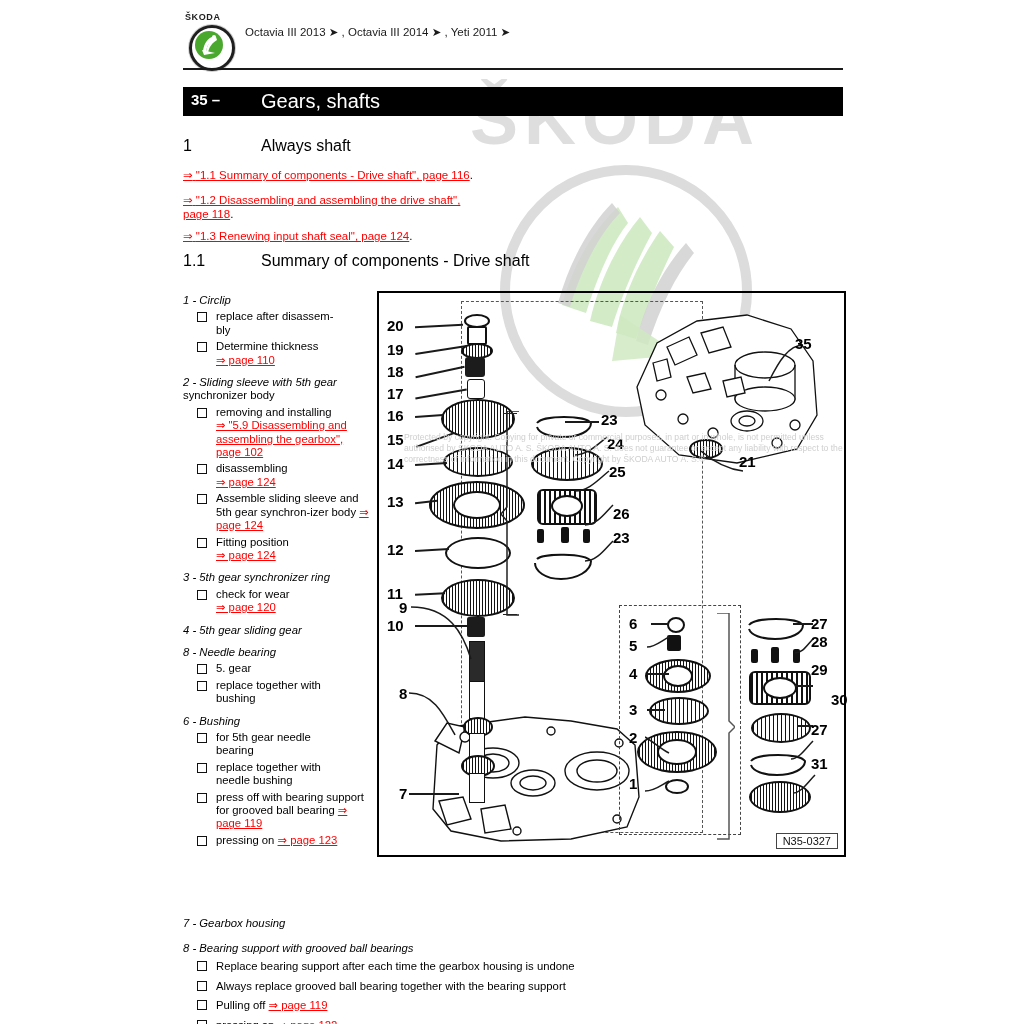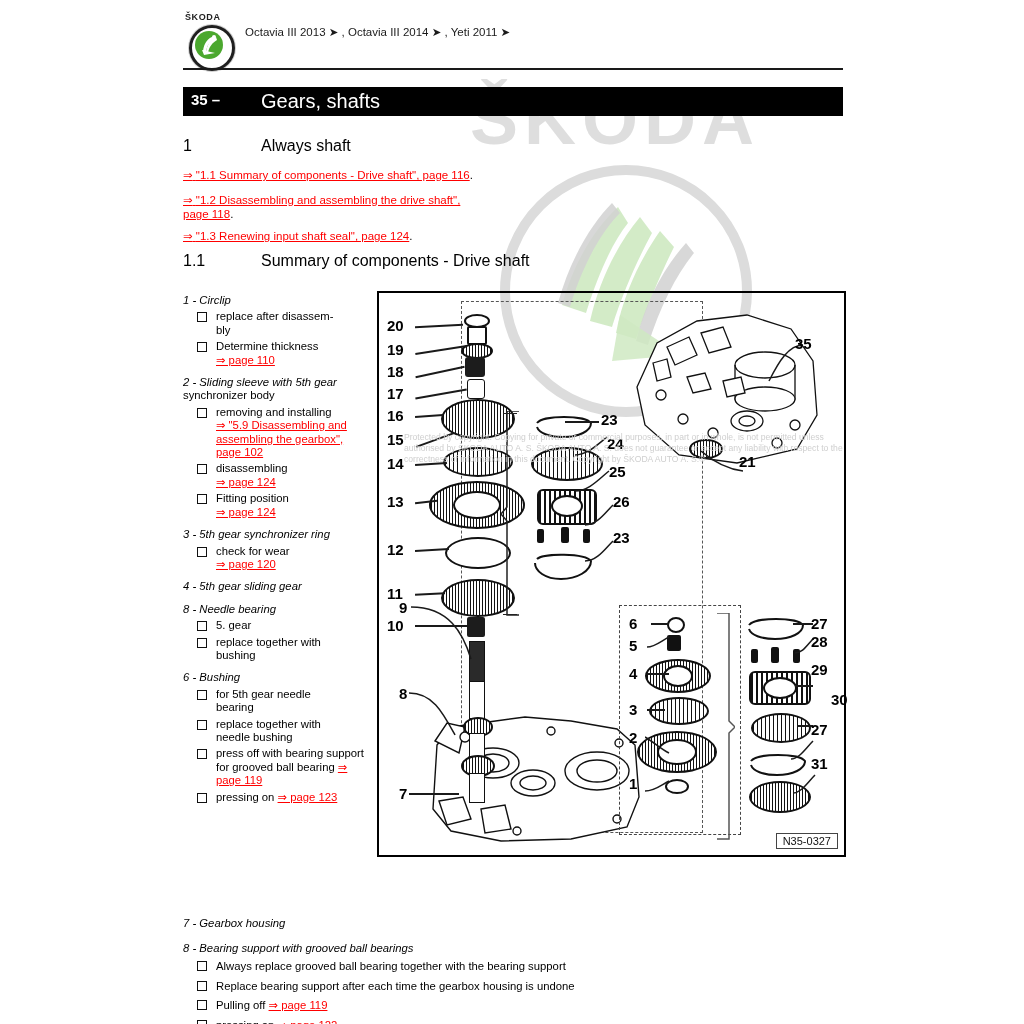--- a/index.html
+++ b/index.html
@@ -235,20 +235,26 @@
     <div class="sub">
       <div class="chk"></div>
       <div class="subtxt">
         <span>disassembling</span><br>
         <span class="red">⇒ page 124</span>
       </div>
     </div>
     <div class="sub">
       <div class="chk"></div>
       <div class="subtxt">
+        <span>Assemble sliding sleeve and 5th gear synchron-izer body </span><span class="red">⇒ page 124</span>
+      </div>
+    </div>
+    <div class="sub">
+      <div class="chk"></div>
+      <div class="subtxt">
         <span>Fitting position</span><br>
         <span class="red">⇒ page 124</span>
       </div>
     </div>
 
     <div class="pitem head">3 - 5th gear synchronizer ring</div>
     <div class="sub">
       <div class="chk"></div>
       <div class="subtxt">
         <span>check for wear</span><br>
@@ -298,25 +304,25 @@
         <span>pressing on </span><span class="red">⇒ page 123</span>
       </div>
     </div>
   </div>
 
   <div class="wide">
     <div class="pitem head">7 - Gearbox housing</div>
     <div class="pitem head" style="margin-top:11px;">8 - Bearing support with grooved ball bearings</div>
     <div class="sub">
       <div class="chk"></div>
+      <div class="subtxt">Replace bearing support after each time the gearbox housing is undone</div>
+    </div>
+    <div class="sub">
+      <div class="chk"></div>
       <div class="subtxt">Always replace grooved ball bearing together with the bearing support</div>
-    </div>
-    <div class="sub">
-      <div class="chk"></div>
-      <div class="subtxt">Replace bearing support after each time the gearbox housing is undone</div>
     </div>
     <div class="sub">
       <div class="chk"></div>
       <div class="subtxt">
         <span>Pulling off </span><span class="red">⇒ page 119</span>
       </div>
     </div>
     <div class="sub">
       <div class="chk"></div>
       <div class="subtxt">
@@ -500,21 +506,21 @@
           <path d="M0 20 C 12 20, 22 10, 32 2" fill="none" stroke="#1a1a1a" stroke-width="1.5"></path>
         </svg>
       <div class="co" style="left:228px;top:142px;">24</div>
       <svg style="position:absolute;left:196px;top:176px;width:36px;height:26px;z-index:4;">
           <path d="M0 22 C 14 22, 24 10, 34 2" fill="none" stroke="#1a1a1a" stroke-width="1.5"></path>
         </svg>
       <div class="co" style="left:230px;top:170px;">25</div>
       <svg style="position:absolute;left:206px;top:210px;width:30px;height:26px;z-index:4;">
           <path d="M0 22 C 12 22, 20 10, 28 2" fill="none" stroke="#1a1a1a" stroke-width="1.5"></path>
         </svg>
-      <div class="co" style="left:234px;top:200px;">26</div>
+      <div class="co" style="left:234px;top:212px;">26</div>
       <svg style="position:absolute;left:206px;top:246px;width:30px;height:26px;z-index:4;">
           <path d="M0 22 C 12 22, 20 10, 28 2" fill="none" stroke="#1a1a1a" stroke-width="1.5"></path>
         </svg>
       <div class="co" style="left:234px;top:236px;">23</div>
 
       <svg style="position:absolute;left:380px;top:50px;width:46px;height:42px;z-index:4;">
           <path d="M44 2 C 30 2, 20 18, 10 38" fill="none" stroke="#1a1a1a" stroke-width="1.5"></path>
         </svg>
       <div class="co" style="left:416px;top:42px;">35</div>
       <svg style="position:absolute;left:322px;top:156px;width:44px;height:26px;z-index:4;">

